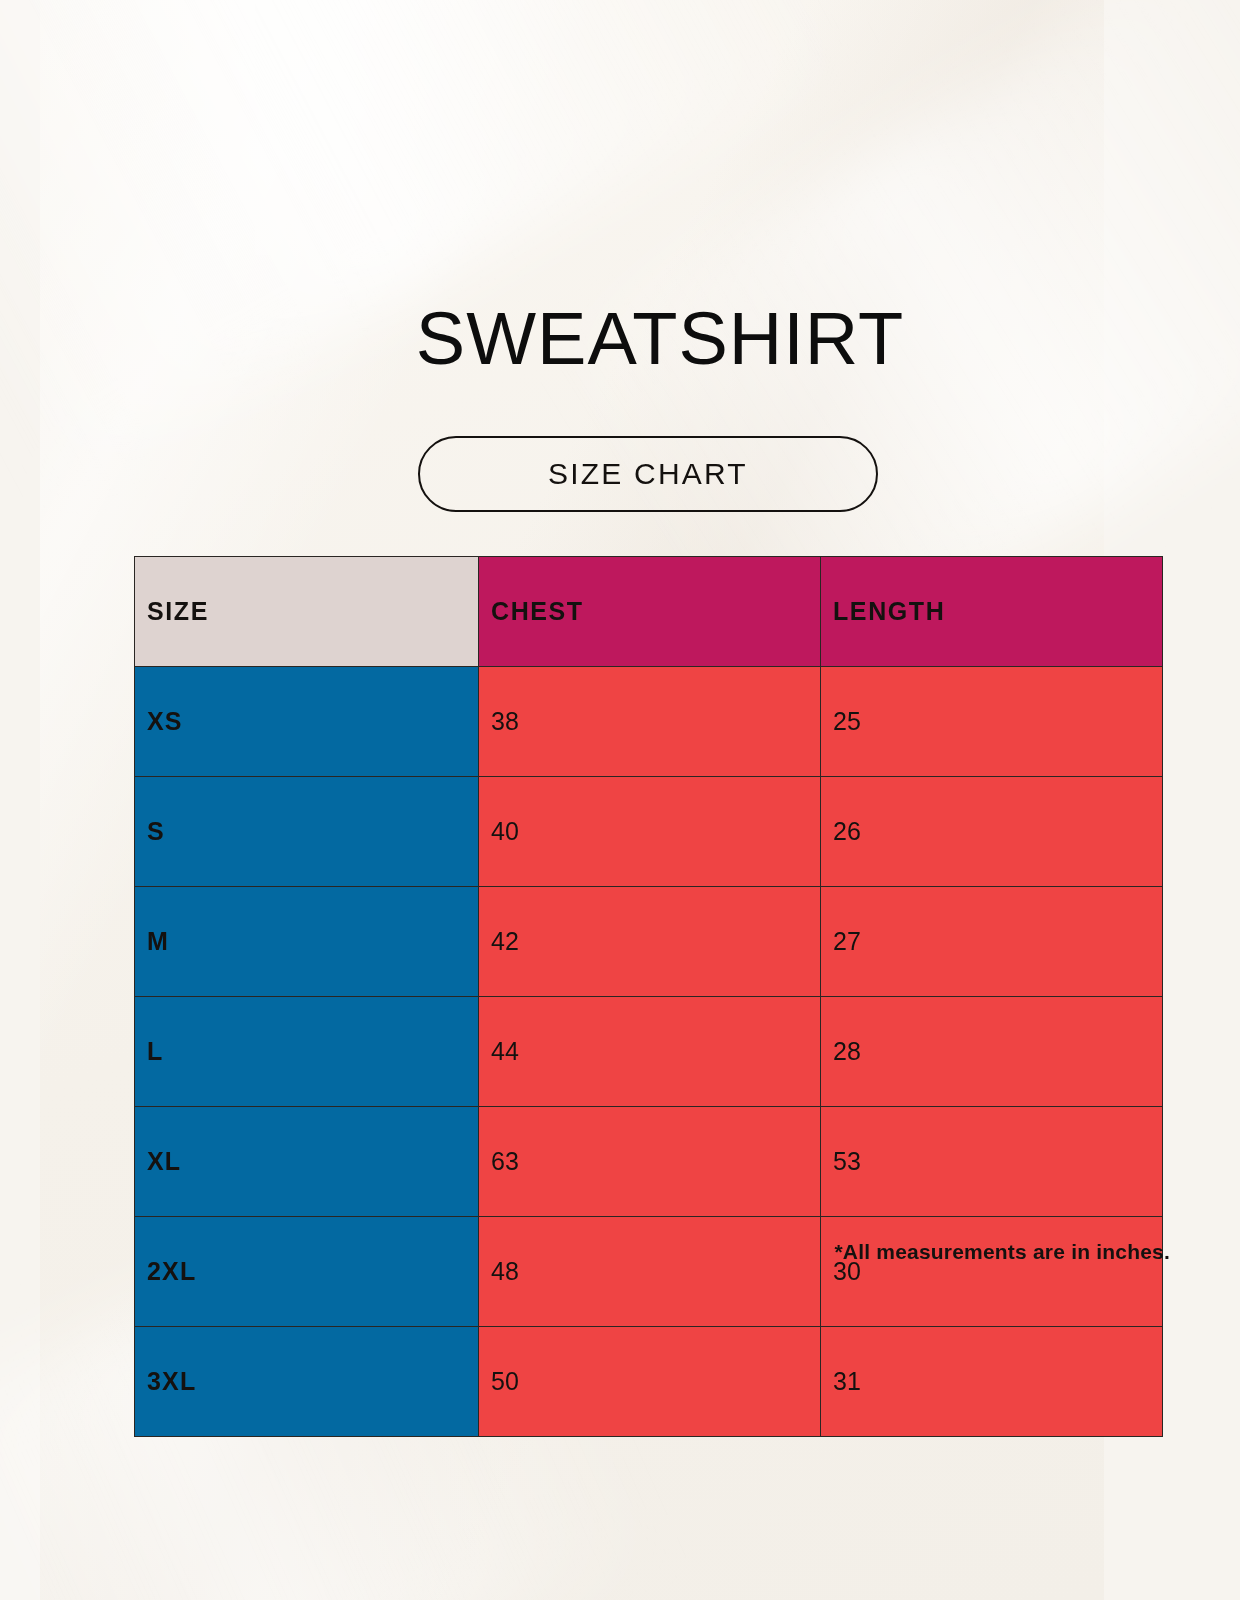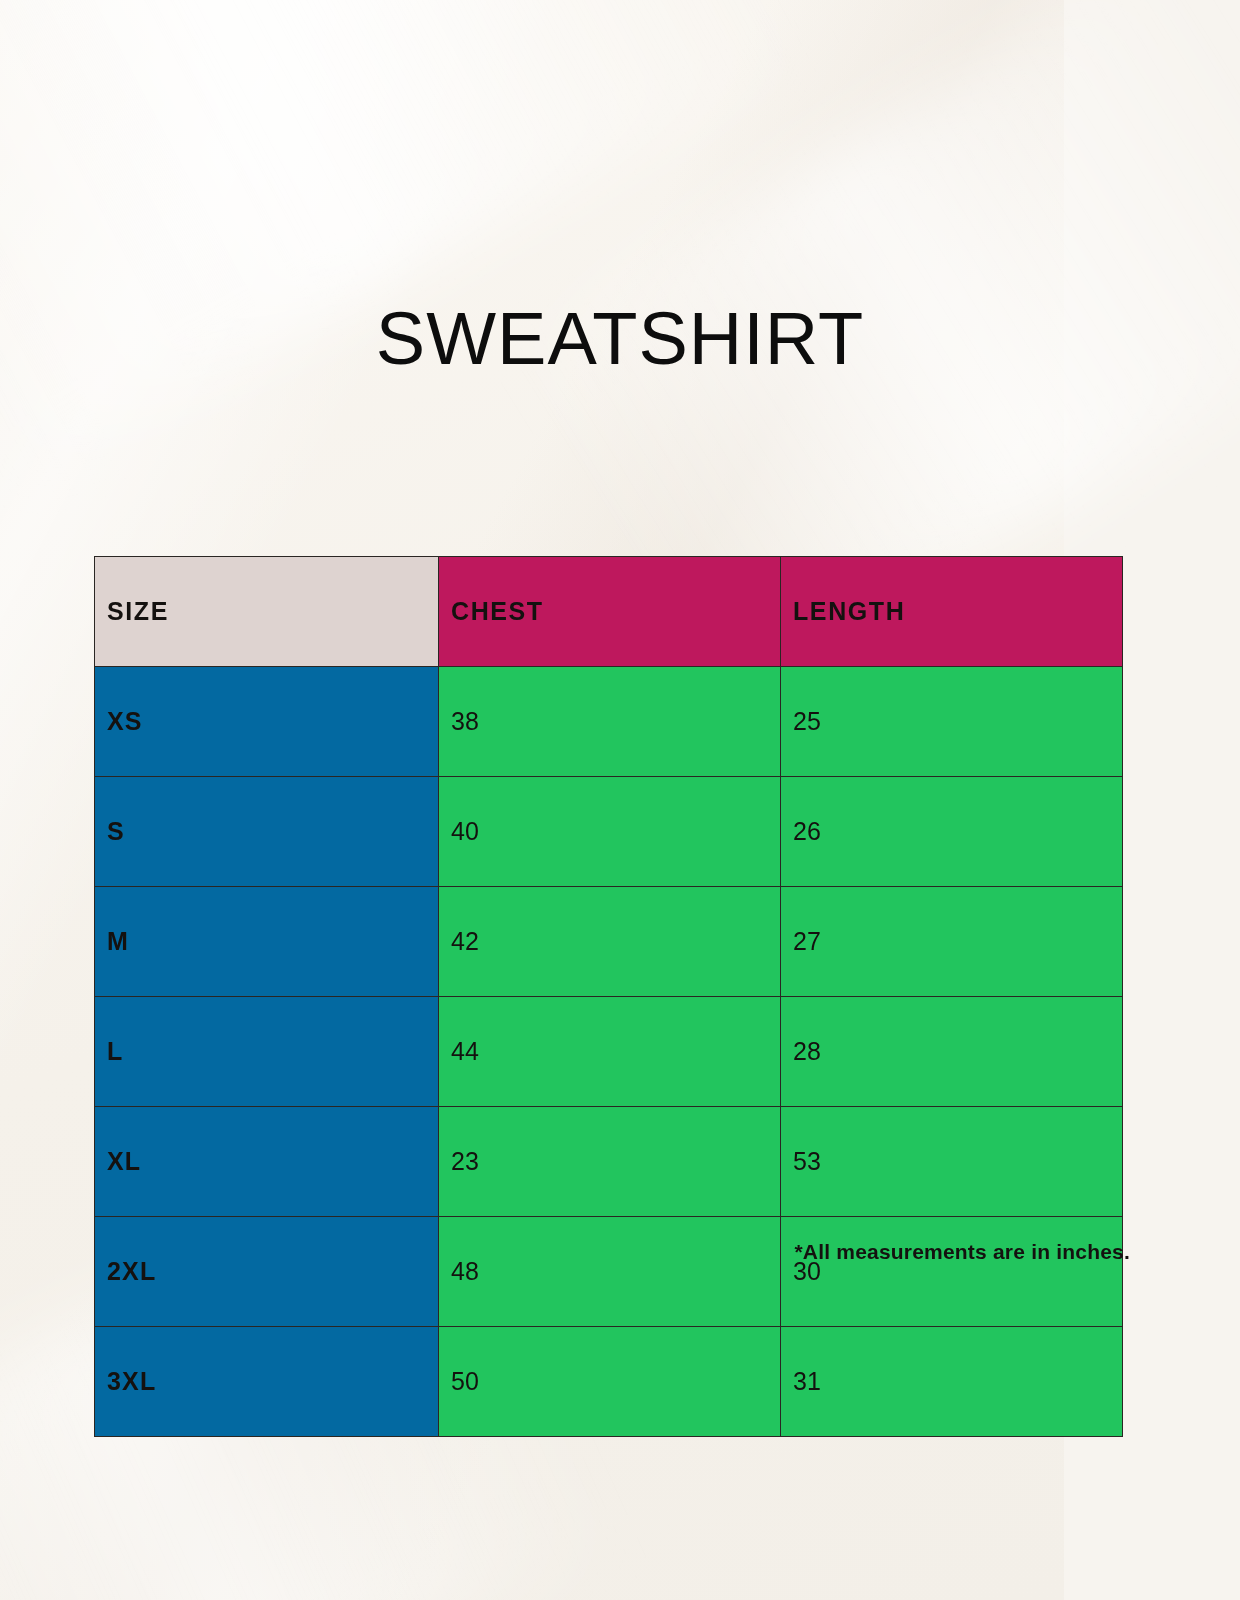--- a/index.html
+++ b/index.html
@@ -56,20 +56,21 @@
     transform: rotate(-24deg);
     background: linear-gradient(90deg, rgba(255,255,255,0) 0%, rgba(255,255,255,0.6) 50%, rgba(255,255,255,0) 100%);
     filter: blur(34px);
     pointer-events: none;
   }
 
   .page {
     position: relative;
     width: 1064px;
     height: 1600px;
+    margin-left: 40px;
   }
 
   .title {
     position: absolute;
     top: 296px;
     left: 0;
     width: 1240px;
     text-align: center;
     font-size: 74px;
     letter-spacing: 1px;
@@ -130,21 +131,21 @@
   th.h-length { background: #be185d; }
 
   tbody td.size-cell {
     background: #0369a1;
     font-size: 25px;
     font-weight: bold;
     letter-spacing: 1.2px;
     color: #14110f;
   }
   tbody td.val-cell {
-    background: #22c55e;
+    background: #ef4444;
     font-size: 25px;
     font-weight: 400;
     color: #14110f;
   }
 
   .footnote {
     position: absolute;
     top: 1240px;
     left: 102px;
     width: 1028px;
@@ -159,20 +160,23 @@
 <body>
 
 <div class="page">
   <div class="bg-wash"></div>
   <div class="bg-streak-a"></div>
   <div class="bg-streak-b"></div>
   <div class="bg-streak-c"></div>
 
   <div class="title">SWEATSHIRT</div>
 
+  <div class="pill">
+    <span class="pill-label">SIZE CHART</span>
+  </div>
 
   <table class="size-table">
     <colgroup>
       <col class="c-size">
       <col class="c-chest">
       <col class="c-length">
     </colgroup>
     <thead>
       <tr>
         <th class="h-size">SIZE</th>
@@ -196,21 +200,21 @@
         <td class="val-cell">42</td>
         <td class="val-cell">27</td>
       </tr>
       <tr>
         <td class="size-cell">L</td>
         <td class="val-cell">44</td>
         <td class="val-cell">28</td>
       </tr>
       <tr>
         <td class="size-cell">XL</td>
-        <td class="val-cell">23</td>
+        <td class="val-cell">63</td>
         <td class="val-cell">53</td>
       </tr>
       <tr>
         <td class="size-cell">2XL</td>
         <td class="val-cell">48</td>
         <td class="val-cell">30</td>
       </tr>
       <tr>
         <td class="size-cell">3XL</td>
         <td class="val-cell">50</td>

